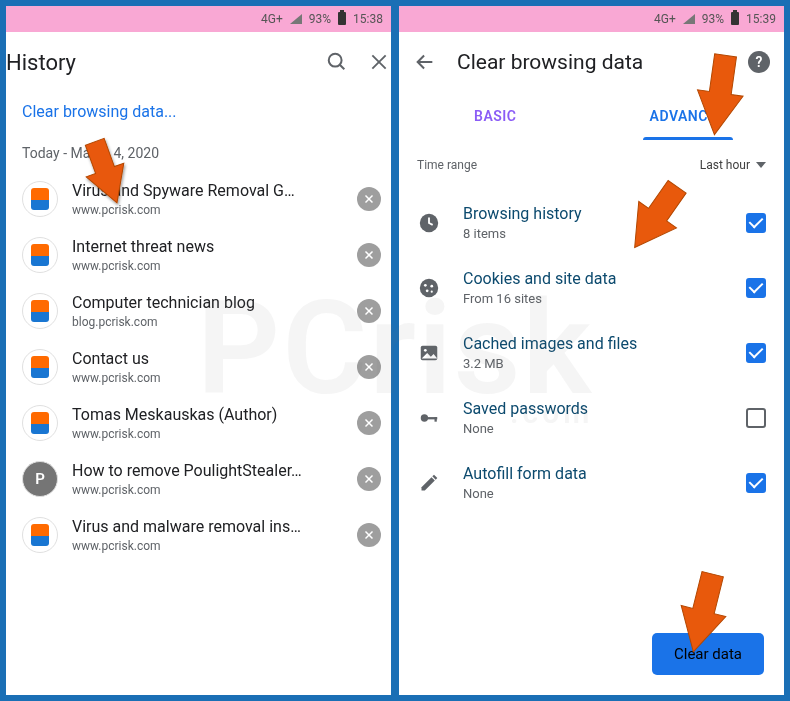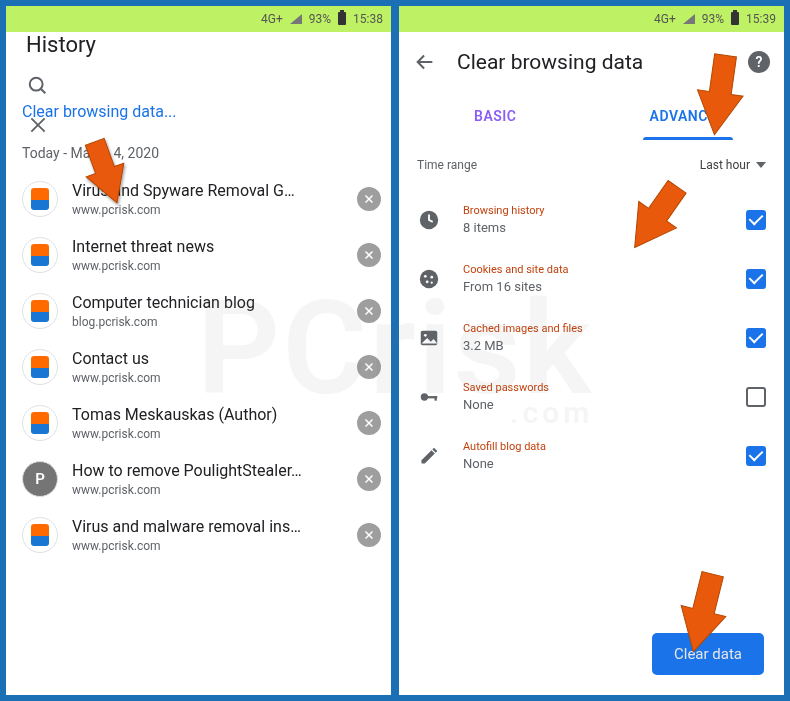--- a/index.html
+++ b/index.html
@@ -23,36 +23,36 @@
     width: 388px;
     height: 691px;
     border: 1px solid #1a6fb5;
     display: flex;
     flex-direction: column;
     overflow: hidden;
     position: relative;
   }
   .status-bar {
     height: 26px;
-    background: #bef264;
+    background: #f9a8d4;
     color: #555;
     display: flex;
     justify-content: flex-end;
     align-items: center;
     gap: 6px;
     padding: 0 8px;
     font-size: 12px;
   }
   .status-bar .sig { display:flex; align-items:center; gap:3px;}
   .app-bar {
     height: 60px;
     display: flex;
-    padding: 0 20px;
+    align-items: center;
+    padding: 0 0;
     gap: 18px;
-    flex-direction: column;
   }
   .app-bar .title { font-size: 22px; flex: 1; color:#202124;}
   .app-bar .icon { width:24px; height:24px; display:flex;align-items:center;justify-content:center;}
   .link-row {
     padding: 10px 16px 18px;
     color: #1a73e8;
     font-size: 16px;
   }
   .date-row {
     padding: 6px 16px 10px;
@@ -103,28 +103,28 @@
     display:flex;align-items:center;padding:18px 18px;color:#5f6368;font-size:12px;
   }
   .time-range .label{flex:1;}
   .time-range .val{color:#404040;margin-right:6px;}
   .tri {width:0;height:0;border-left:5px solid transparent;border-right:5px solid transparent;border-top:6px solid #5f6368;}
   .opt {
     display:flex;align-items:center;padding:14px 18px;gap:22px;
   }
   .opt .ic {width:24px;height:24px;color:#5f6368;display:flex;align-items:center;justify-content:center;flex-shrink:0;}
   .opt .txt {flex:1;}
-  .opt .t1 {font-size:11px;color:#c2410c;}
+  .opt .t1 {font-size:16px;color:#0c4a6e;}
   .opt .t2 {font-size:13px;color:#5f6368;margin-top:3px;}
   .cb {width:20px;height:20px;border:2px solid #5f6368;border-radius:3px;flex-shrink:0;display:flex;align-items:center;justify-content:center;}
   .cb.checked{background:#1a73e8;border-color:#1a73e8;}
   .cb.checked::after{content:"";width:6px;height:11px;border:solid #fff;border-width:0 2.5px 2.5px 0;transform:rotate(45deg) translate(-1px,-1px);}
   .clear-btn {
     position:absolute;bottom:20px;right:20px;
-    background:#1a73e8;color:#e5e5e5;padding:12px 22px;border-radius:5px;font-size:15px;
+    background:#1a73e8;color:#000000;padding:12px 22px;border-radius:5px;font-size:15px;
   }
 
   
   .arrow {
     position:absolute;pointer-events:none;
   }
   .arrow svg{display:block;}
 
   
   .wm {
@@ -376,21 +376,21 @@
           <div class="cb"></div>
         </div>
         <div class="opt">
           <div class="ic">
             <svg width="20" height="20" viewBox="0 0 24 24" fill="#5f6368">
               <path d="M3 21 L3 17 L15 5 L19 9 L7 21 Z"></path>
               <path d="M16 4 L20 8 L22 6 L18 2 Z"></path>
             </svg>
           </div>
           <div class="txt">
-            <div class="t1">Autofill blog data</div>
+            <div class="t1">Autofill form data</div>
             <div class="t2">None</div>
           </div>
           <div class="cb checked"></div>
         </div>
       </div>
     <div class="clear-btn">Clear data</div>
   </div>
 </div>
 
 <div class="wm">

